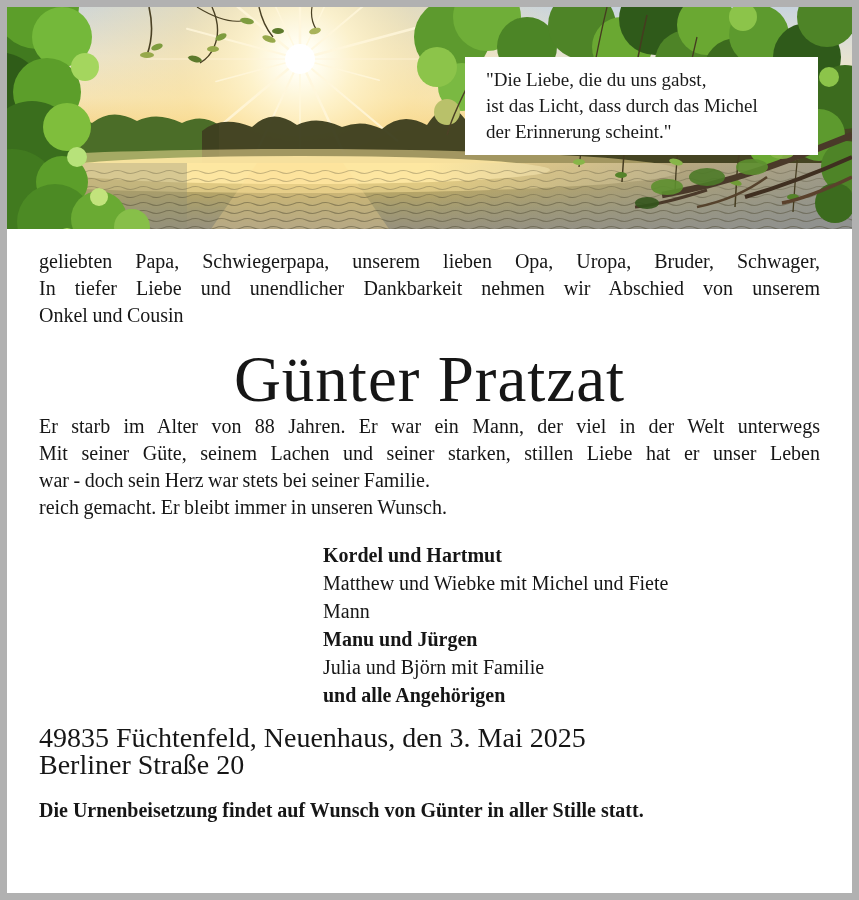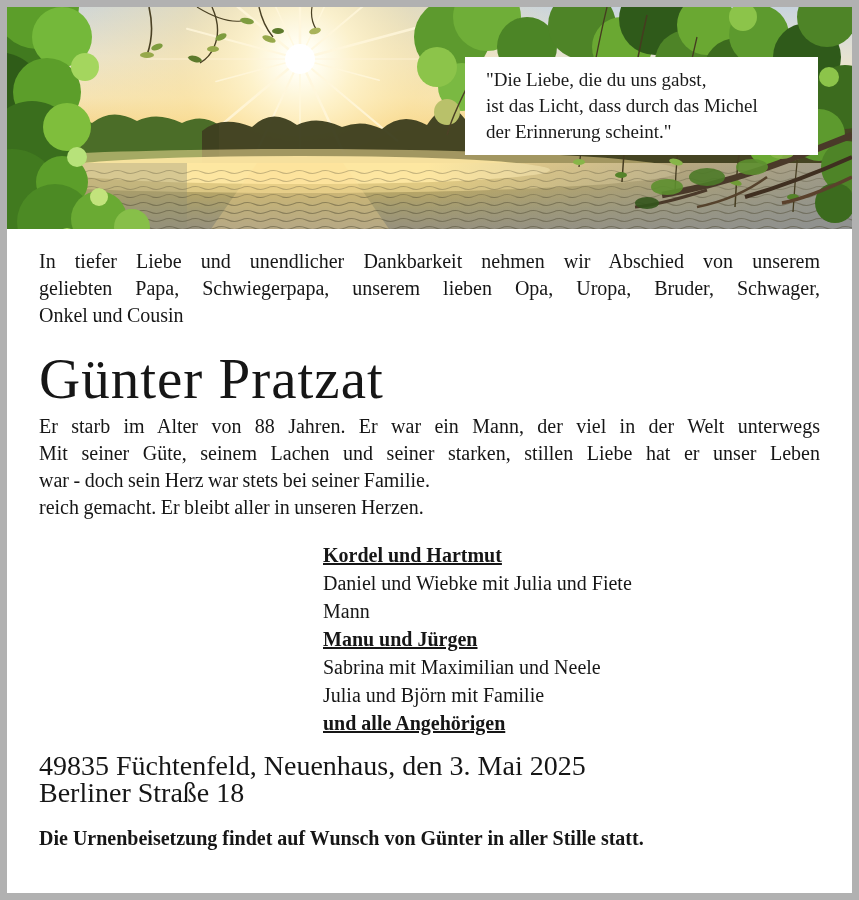--- a/index.html
+++ b/index.html
@@ -36,29 +36,29 @@
     overflow:hidden;
   }
 
   
   .content { padding:0 32px; }
   .intro { margin-top:19px; font-size:20px; line-height:27px; word-spacing:-0.5px; }
   .tline { text-align:justify; }
   .tline.just { text-align-last:justify; }
   .deceased-name {
     margin:16px 0 0 0;
-    font-size:57px;
+    font-size:65px;
     font-weight:400;
     letter-spacing:1px;
-    text-align:left;
+    text-align:center;
     line-height:68px;
   }
   .bodytext { font-size:20px; line-height:27px; word-spacing:-0.5px; }
   .mourners { margin-top:20px; margin-left:284px; font-size:20px; line-height:28px; }
-  .mourners .bold { font-weight:bold;text-decoration:underline; }
+  .mourners .bold { font-weight:bold; }
   .place-block { margin-top:15px; font-size:28px; line-height:27px; }
   .closing { margin-top:19px; font-size:20px; line-height:27px;font-weight:bold; }
 </style>
 </head>
 <body>
 
 <div class="page">
 
   <div class="photo">
     <svg viewBox="0 0 845 222" preserveAspectRatio="none">
@@ -238,45 +238,44 @@
     <div class="quote-box">
       <div>"Die Liebe, die du uns gabst,</div>
       <div>ist das Licht, dass durch das Michel</div>
       <div>der Erinnerung scheint."</div>
     </div>
   </div>
 
   <div class="content">
 
     <div class="intro">
+      <div class="tline just">geliebten Papa, Schwiegerpapa, unserem lieben Opa, Uropa, Bruder, Schwager,</div>
       <div class="tline just">In tiefer Liebe und unendlicher Dankbarkeit nehmen wir Abschied von unserem</div>
-      <div class="tline just">geliebten Papa, Schwiegerpapa, unserem lieben Opa, Uropa, Bruder, Schwager,</div>
       <div class="tline">Onkel und Cousin</div>
     </div>
 
     <h1 class="deceased-name">Günter Pratzat</h1>
 
     <div class="bodytext">
       <div class="tline just">Er starb im Alter von 88 Jahren. Er war ein Mann, der viel in der Welt unterwegs</div>
       <div class="tline just">Mit seiner Güte, seinem Lachen und seiner starken, stillen Liebe hat er unser Leben</div>
       <div class="tline">war - doch sein Herz war stets bei seiner Familie.</div>
-      <div class="tline">reich gemacht. Er bleibt aller in unseren Herzen.</div>
+      <div class="tline">reich gemacht. Er bleibt immer in unseren Wunsch.</div>
     </div>
 
     <div class="mourners">
       <div class="bold">Kordel und Hartmut</div>
-      <div>Daniel und Wiebke mit Julia und Fiete</div>
+      <div>Matthew und Wiebke mit Michel und Fiete</div>
       <div>Mann</div>
       <div class="bold">Manu und Jürgen</div>
-      <div>Sabrina mit Maximilian und Neele</div>
       <div>Julia und Björn mit Familie</div>
       <div class="bold">und alle Angehörigen</div>
     </div>
 
     <div class="place-block">
       <div>49835 Füchtenfeld, Neuenhaus, den 3. Mai 2025</div>
-      <div>Berliner Straße 18</div>
+      <div>Berliner Straße 20</div>
     </div>
 
     <div class="closing">Die Urnenbeisetzung findet auf Wunsch von Günter in aller Stille statt.</div>
 
   </div>
 </div>
 
 </body></html>

